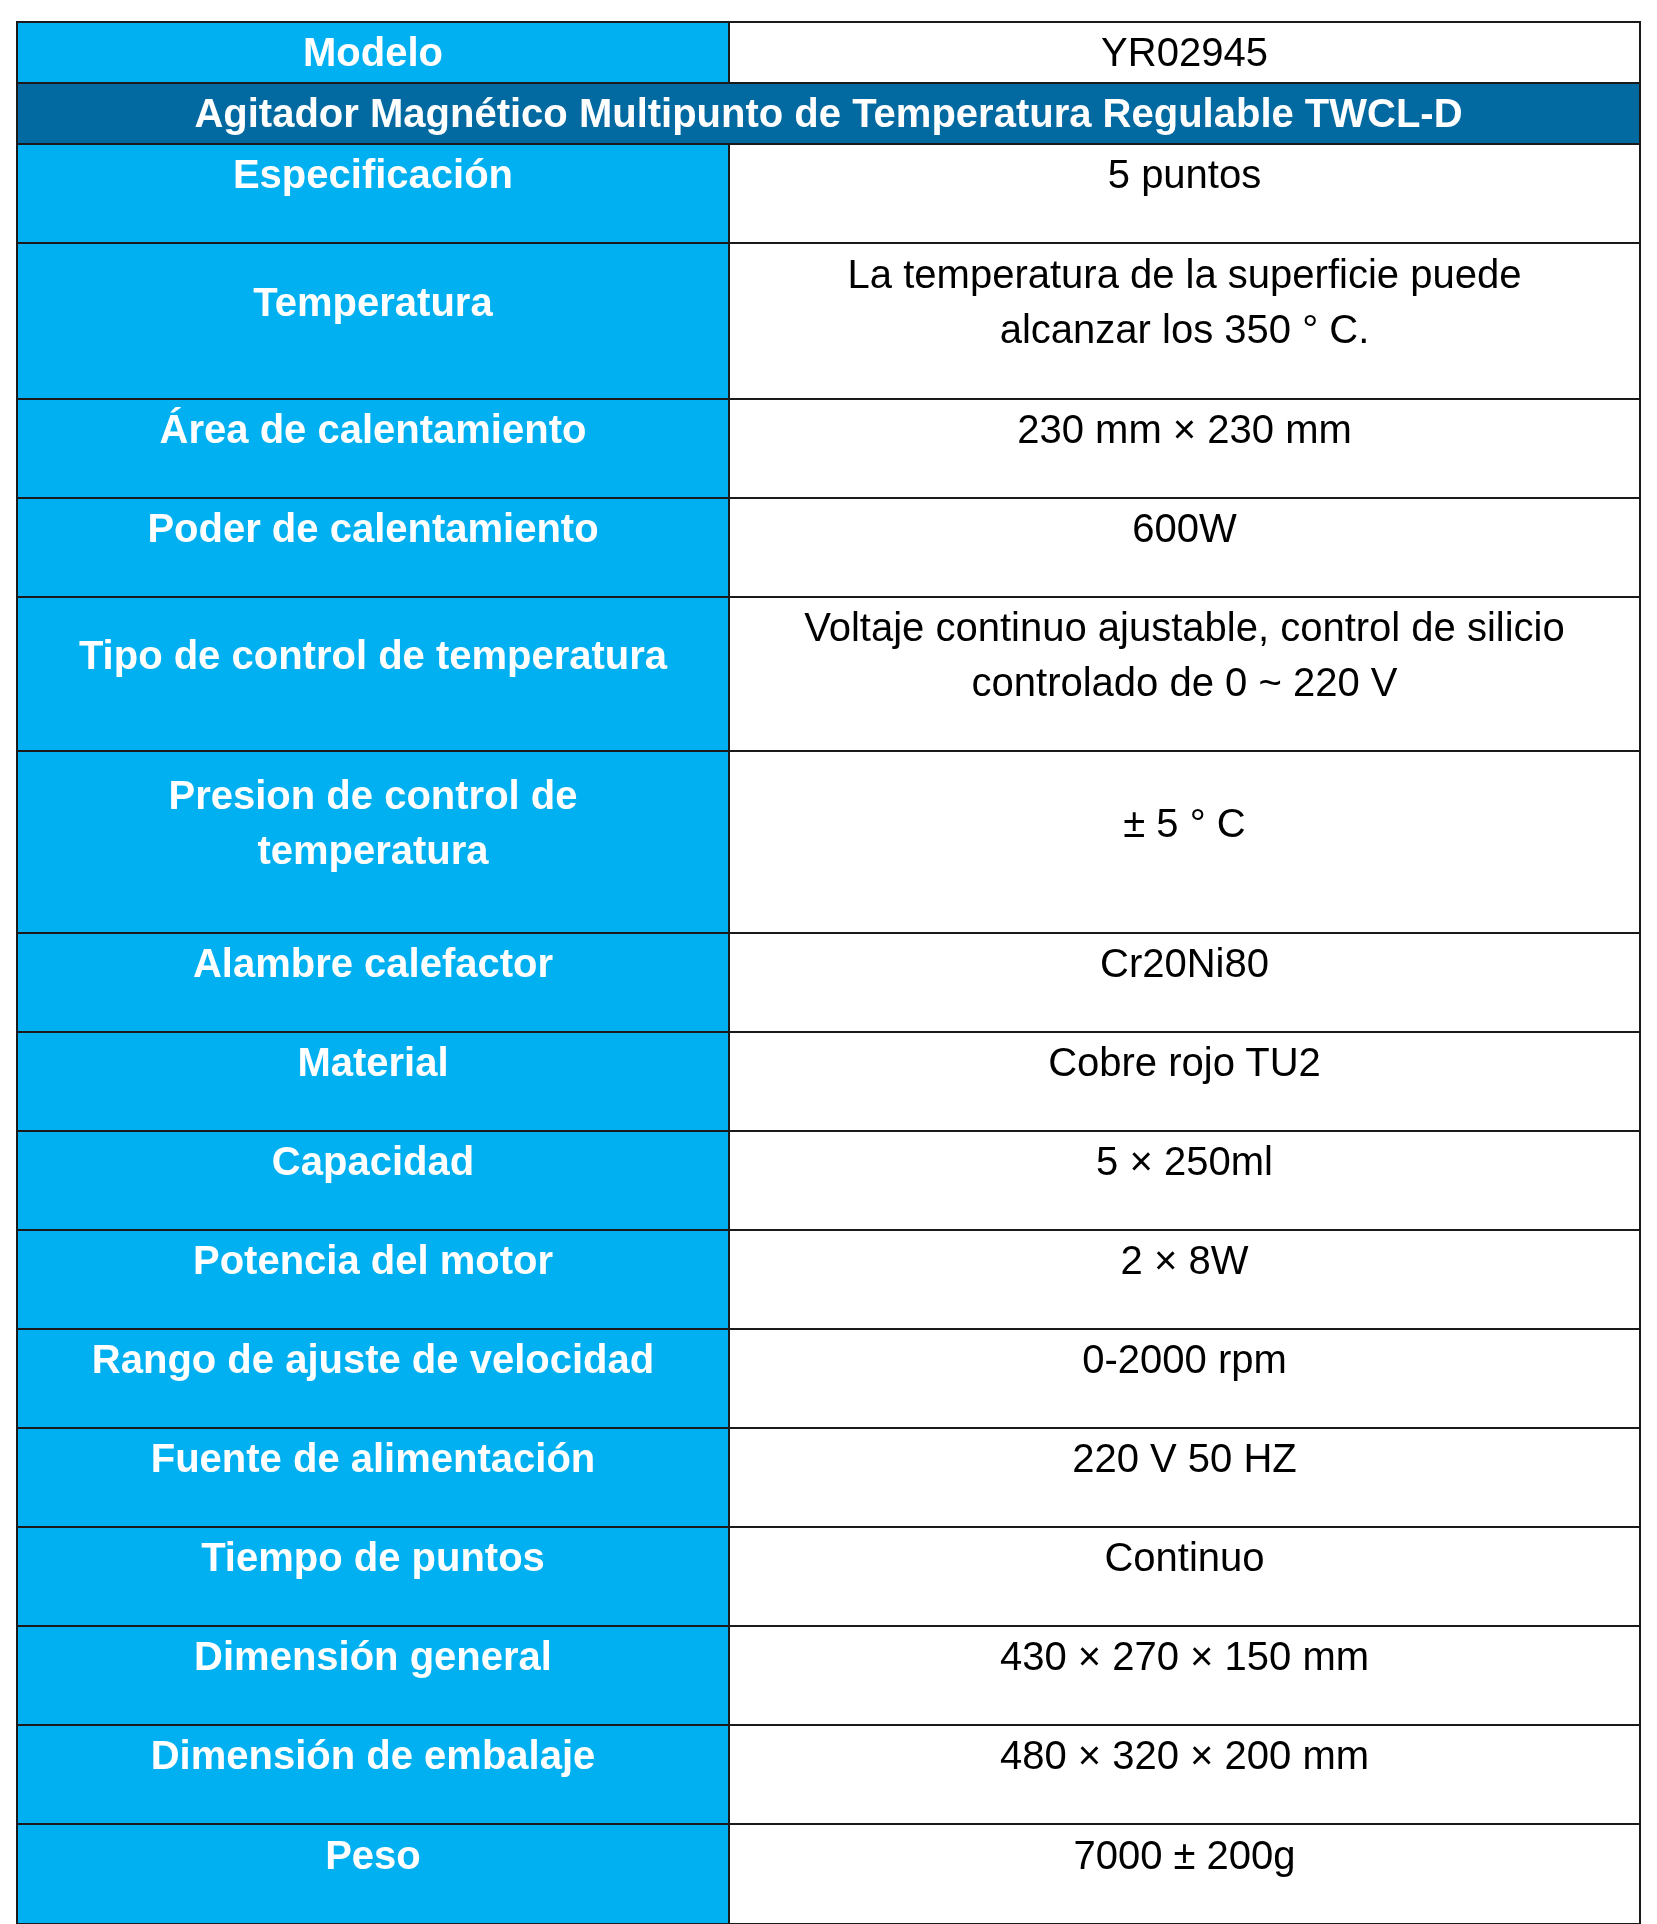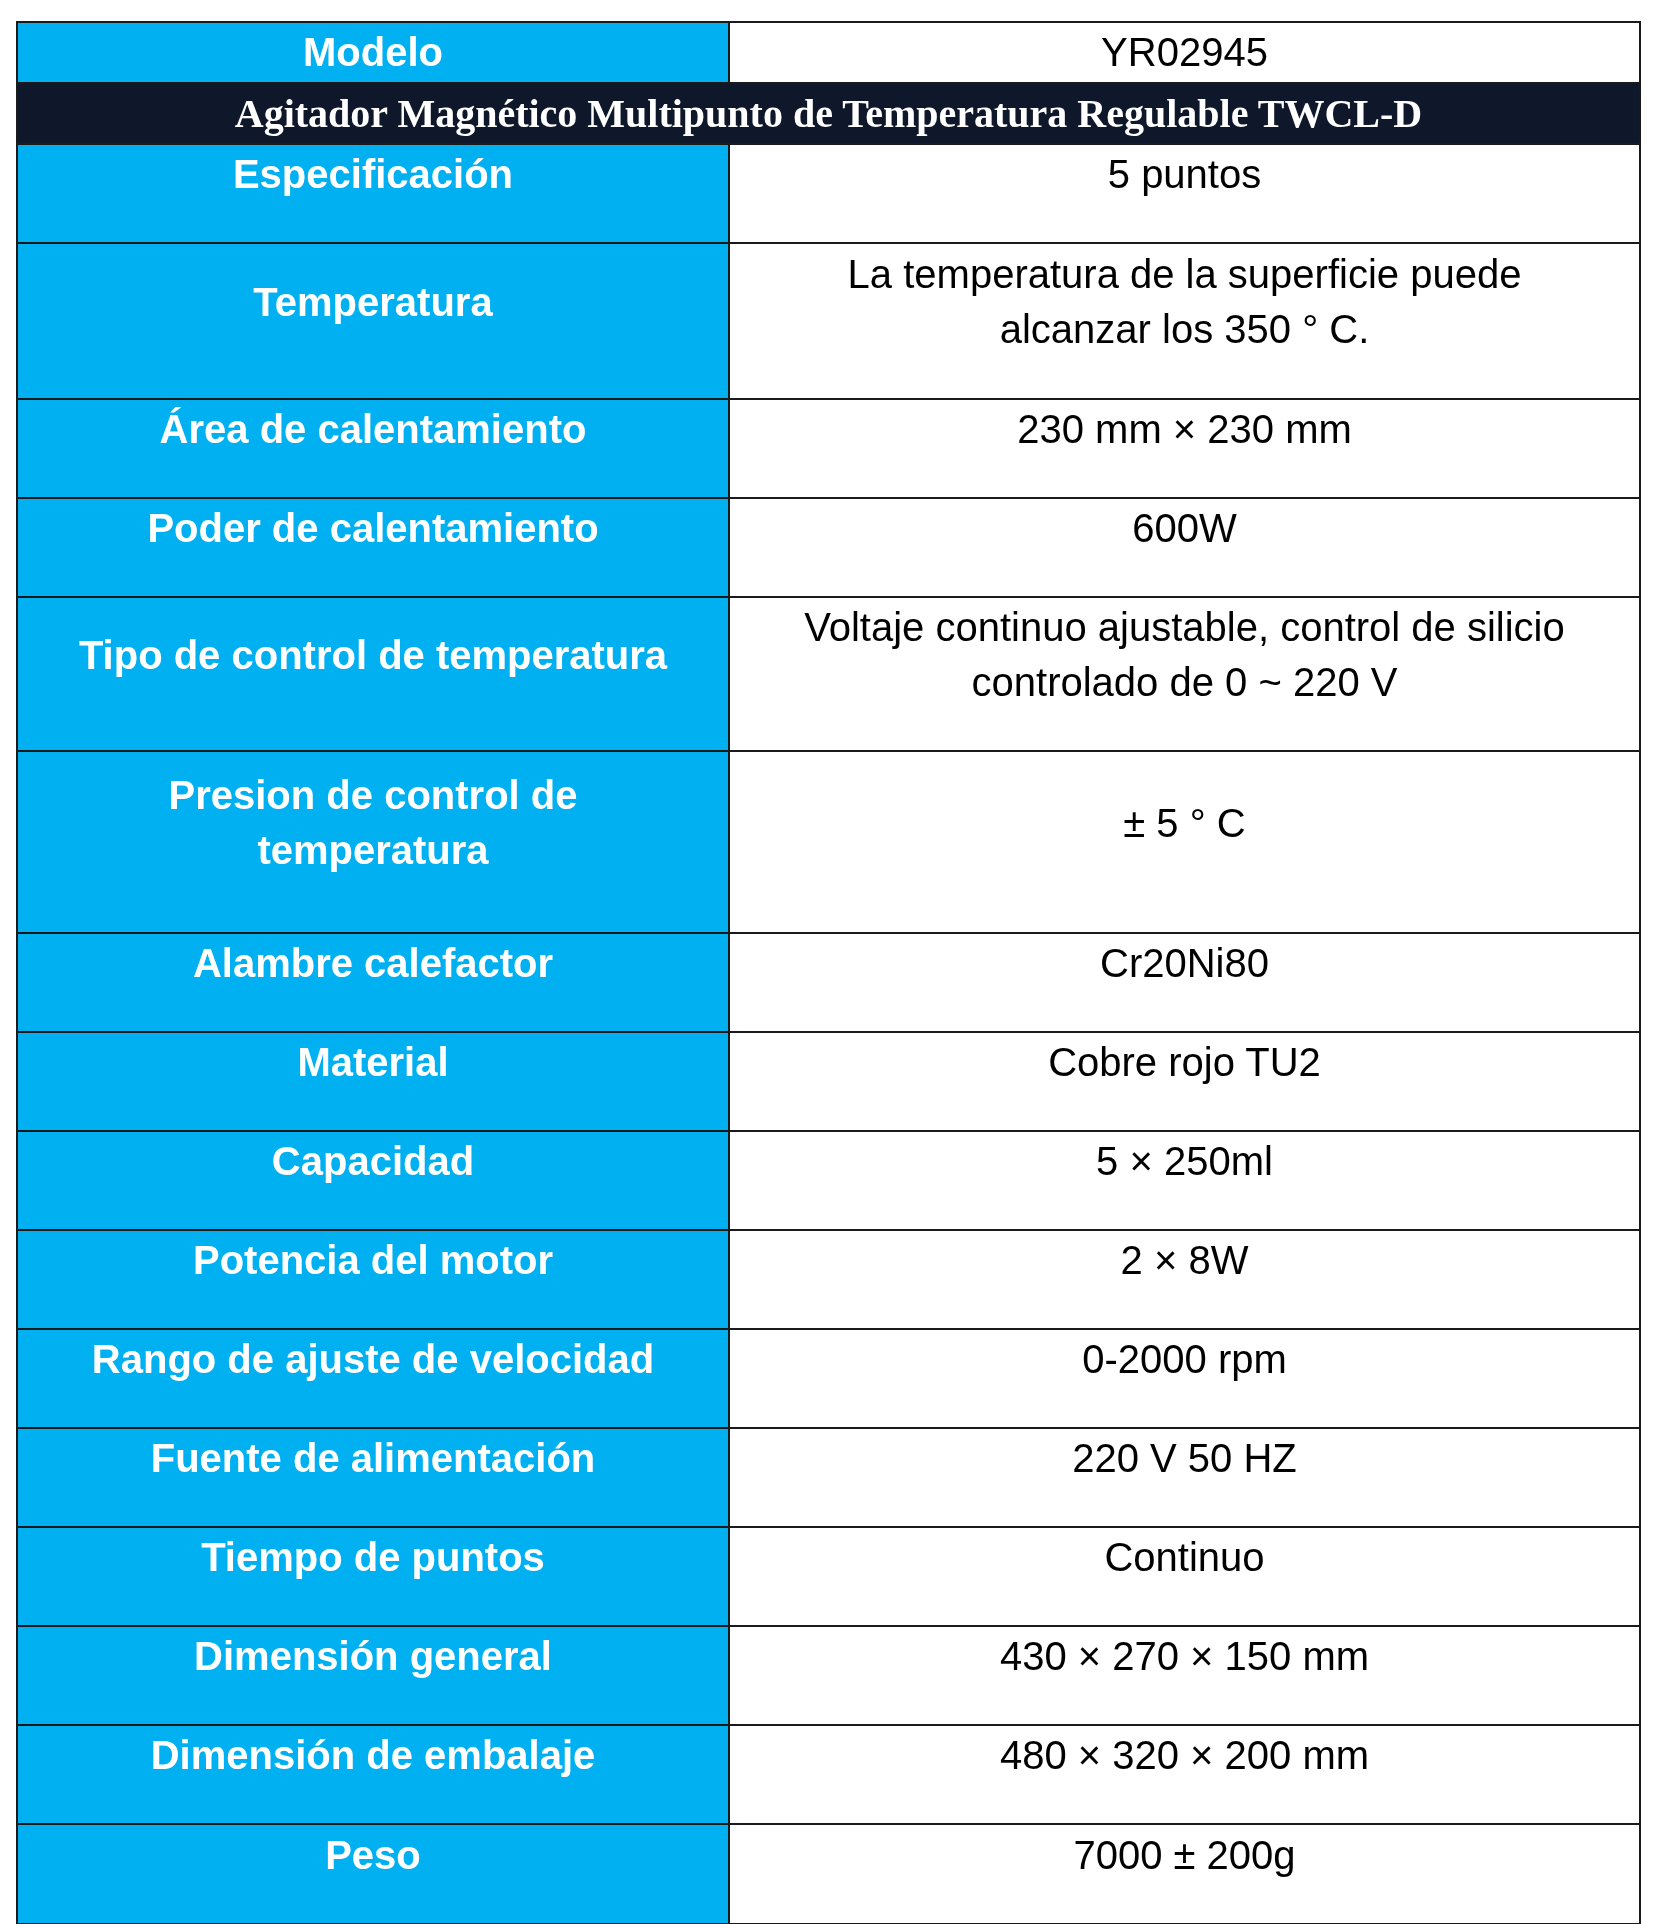--- a/index.html
+++ b/index.html
@@ -26,25 +26,24 @@
     font-weight: bold;
     width: 712px;
   }
   .spec-table td.value {
     background: #ffffff;
     color: #000000;
     font-weight: normal;
   }
   .spec-table tr.compact td { padding: 2px 4px; margin-left: 47px; }
   .spec-table td.title {
-    background: #0f172a;
+    background: #0369a1;
     color: #ffffff;
     font-weight: bold;
     padding: 2px 4px;
-    font-family: Liberation Serif, serif;
   }
 </style>
 </head>
 <body>
 
 <table class="spec-table">
   <tbody>
     <tr class="compact" style="height:61px">
       <td class="label">Modelo</td>
       <td class="value">YR02945</td>

